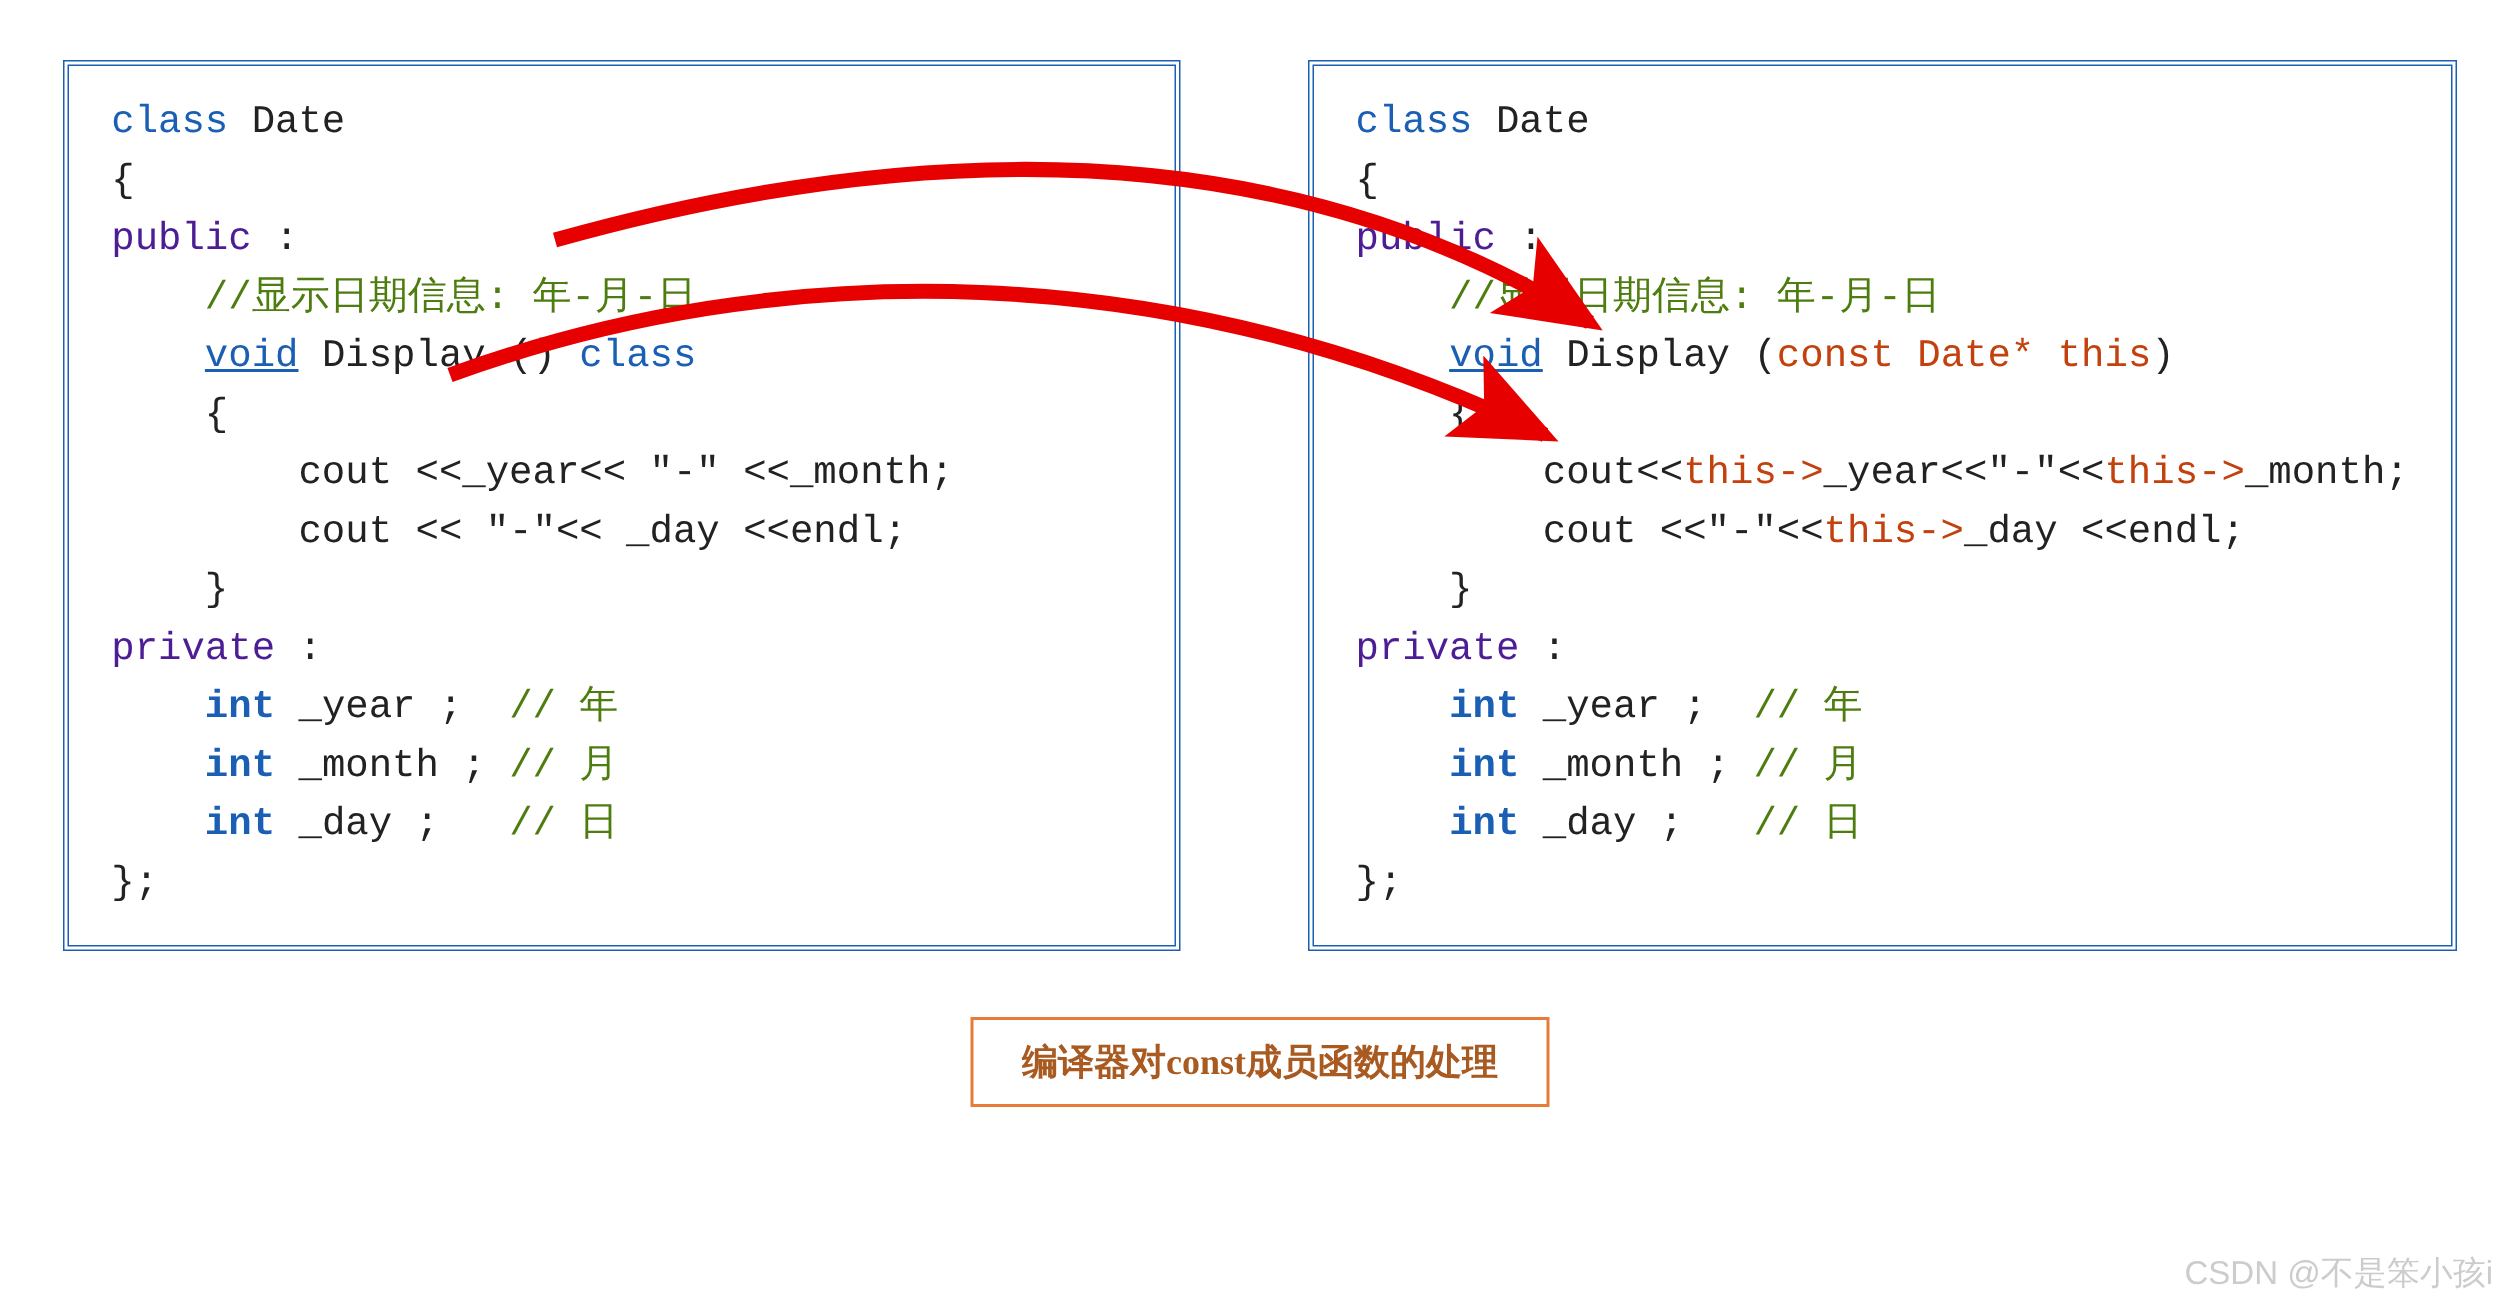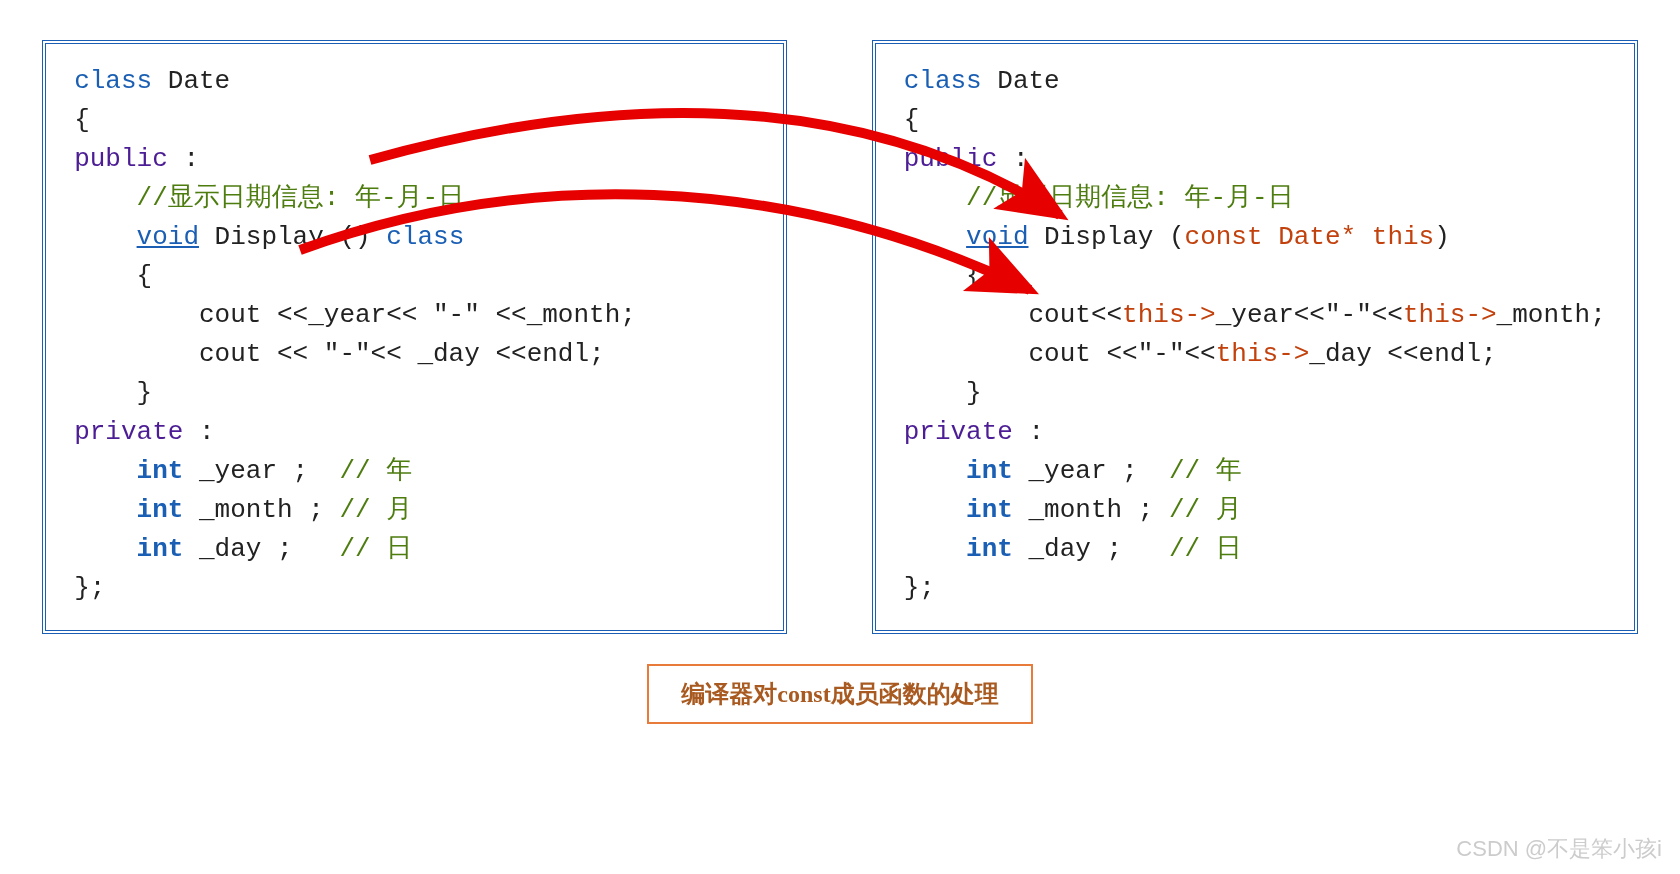--- a/index.html
+++ b/index.html
@@ -35,21 +35,21 @@
   .comment { color: #4d7c0f; }
   .this-red { color: #c2410c; }
   .plain { color: #222; }
   .caption-box {
     border: 2px solid #e87a3a;
     color: #a85a20;
     font-family: "SimSun", serif;
     font-weight: bold;
     font-size: 24px;
     padding: 12px 32px;
-    margin: 30px auto 0 auto;
+    margin: 44px auto 0 auto;
     width: fit-content;
     background: #fff;
   }
   svg.arrows {
     position: absolute;
     top: 0;
     left: 0;
     width: 1680px;
     height: 874px;
     pointer-events: none;

